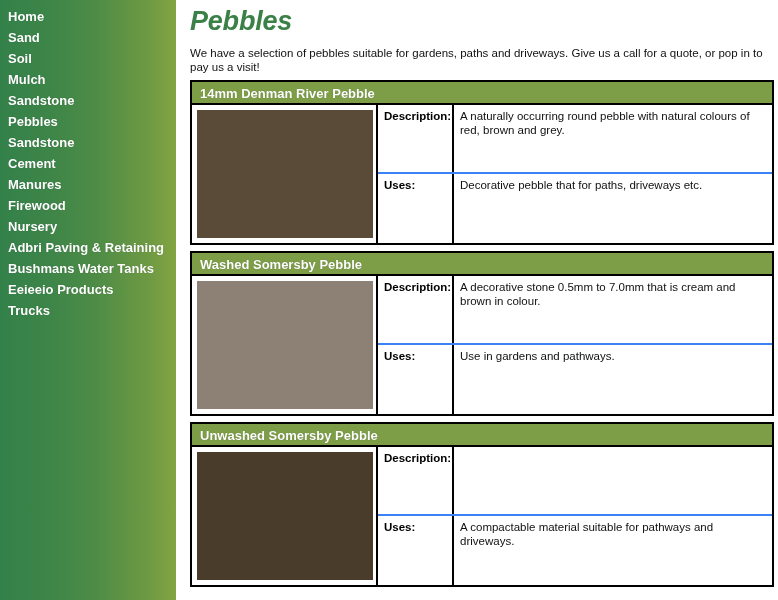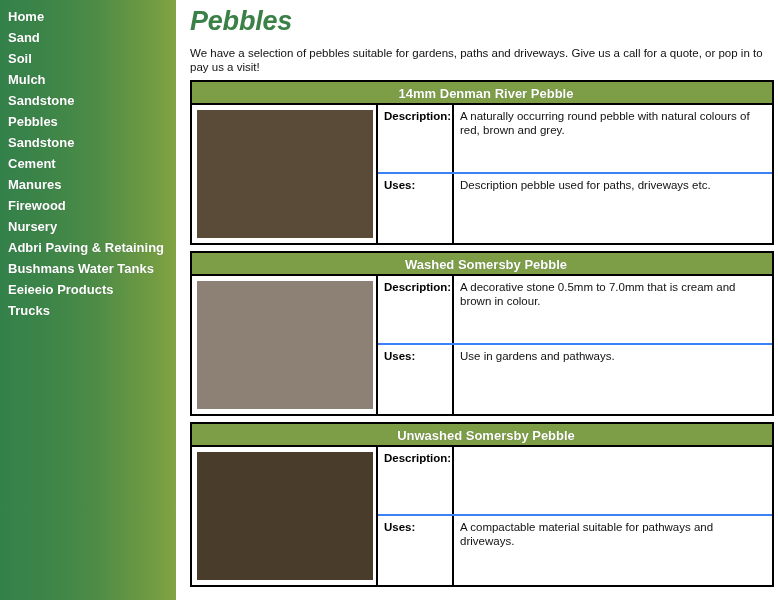--- a/index.html
+++ b/index.html
@@ -71,21 +71,20 @@
     background: #7d9e47;
     color: #ffffff;
     font-size: 13px;
     font-weight: bold;
     padding: 4px 0 4px 8px;
     border-bottom: 2px solid #000000;
     box-sizing: border-box;
     height: 23px;
     line-height: 15px;
     text-shadow: 0 0 1px rgba(0,0,0,0.3);
-    text-align: center;
   }
   .product-body {
     display: flex;
     width: 100%;
     box-sizing: border-box;
   }
   .img-cell {
     width: 186px;
     flex: 0 0 186px;
     border-right: 2px solid #000000;
@@ -283,21 +282,21 @@
         <div class="img-cell">
           <div class="pebble-img tex-denman"></div>
         </div>
         <div class="rows-cell">
           <div class="data-row first">
             <div class="label-cell">Description:</div>
             <div class="value-cell">A naturally occurring round pebble with natural colours of red, brown and grey.</div>
           </div>
           <div class="data-row">
             <div class="label-cell">Uses:</div>
-            <div class="value-cell">Description pebble used for paths, driveways etc.</div>
+            <div class="value-cell">Decorative pebble that for paths, driveways etc.</div>
           </div>
         </div>
       </div>
     </section>
 
     <section class="product">
       <div class="product-header">Washed Somersby Pebble</div>
       <div class="product-body">
         <div class="img-cell">
           <div class="pebble-img tex-washed"></div>

